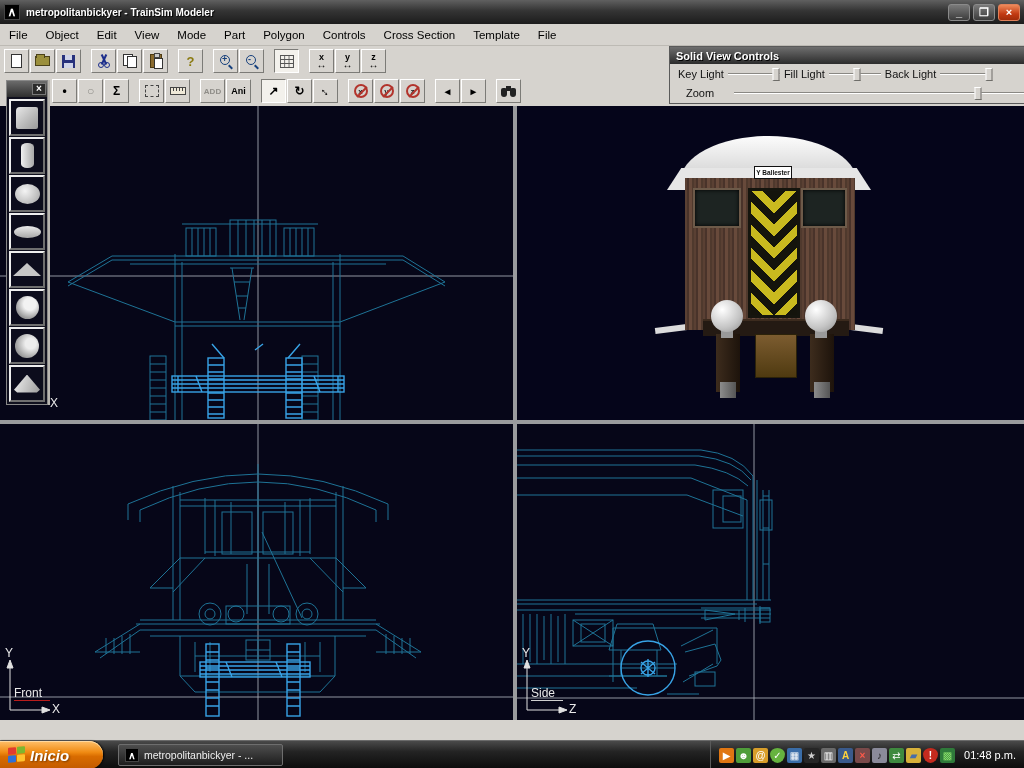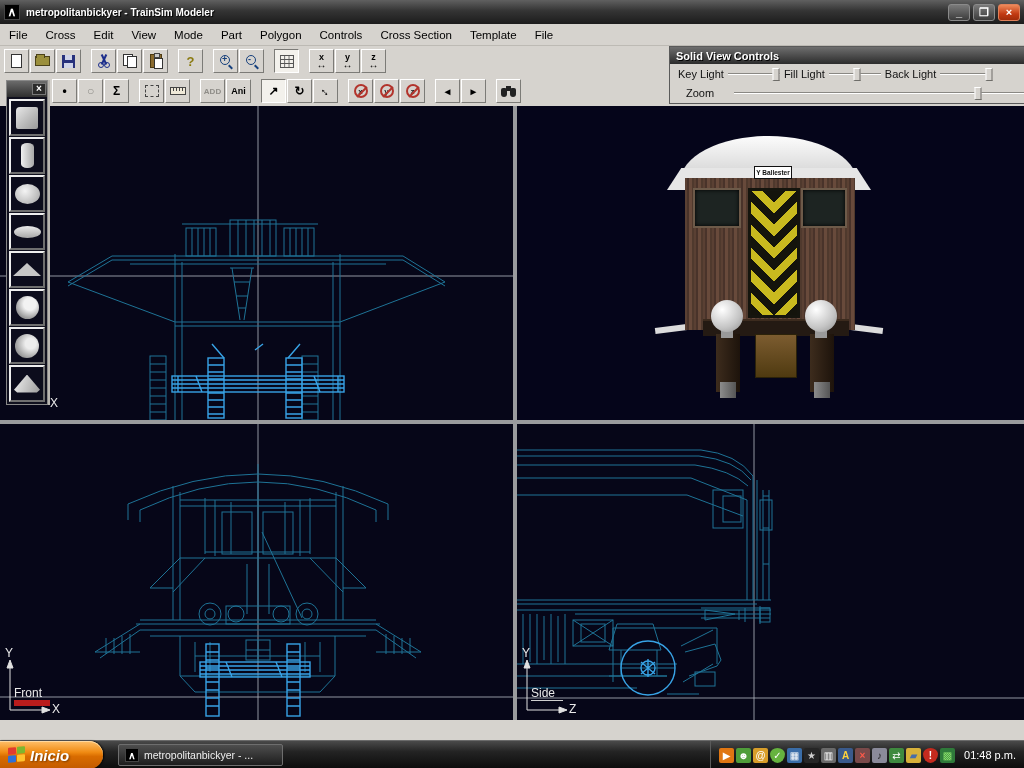--- a/index.html
+++ b/index.html
@@ -230,21 +230,21 @@
   <div class="titlebar">
     <div class="app-icon">∧</div>
     <div class="title-text">metropolitanbickyer - TrainSim Modeler</div>
     <div class="winbtn">_</div>
     <div class="winbtn">❐</div>
     <div class="winbtn close">×</div>
   </div>
 
   <div class="menubar">
     <span class="menu-item">File</span>
-    <span class="menu-item">Cross</span>
+    <span class="menu-item">Object</span>
     <span class="menu-item">Edit</span>
     <span class="menu-item">View</span>
     <span class="menu-item">Mode</span>
     <span class="menu-item">Part</span>
     <span class="menu-item">Polygon</span>
     <span class="menu-item">Controls</span>
     <span class="menu-item">Cross Section</span>
     <span class="menu-item">Template</span>
     <span class="menu-item">File</span>
   </div>
@@ -455,21 +455,21 @@
         <rect class="bright" x="206" y="220" width="13" height="72"></rect>
         <path class="bright" d="M206,228 H219 M206,236 H219 M206,244 H219 M206,258 H219 M206,266 H219 M206,274 H219 M206,282 H219"></path>
         <rect class="bright" x="287" y="220" width="13" height="72"></rect>
         <path class="bright" d="M287,228 H300 M287,236 H300 M287,244 H300 M287,258 H300 M287,266 H300 M287,274 H300 M287,282 H300"></path>
         <rect class="bright" x="200" y="238" width="110" height="15"></rect>
         <path class="bright" d="M200,242 H310 M200,246 H310 M200,250 H310 M226,238 L232,253 M276,238 L282,253"></path>
         <path class="gizmo" fill="none" d="M10,286 V240 M10,286 H46"></path>
         <path class="gizmo" d="M10,236 L7,244 L13,244 Z M50,286 L42,283 L42,289 Z"></path>
       </svg>
       <span class="vp-label" style="left:5px; top:222px;">Y</span>
-      <span class="vp-label" style="left:14px; top:262px; border-bottom:6px solid #b91c1c; padding-right:8px;">Front</span>
+      <span class="vp-label" style="left:14px; top:262px; border-bottom:1px solid #b91c1c; padding-right:8px;">Front</span>
       <span class="vp-label" style="left:52px; top:278px;">X</span>
     </div>
 
     <div class="viewport vp-br">
       <svg class="wire" width="507" height="296">
         <line class="xhair" x1="237" y1="0" x2="237" y2="296"></line>
         <line class="xhair" x1="0" y1="274" x2="507" y2="274"></line>
         <path class="teal" d="M0,26 H184 Q220,30 236,52 M0,32 H182 Q218,36 234,56 M0,41 H178 Q214,46 231,62 M0,54 H174 L230,76 M0,71 H170 L226,92"></path>
         <path class="teal" d="M236,52 V176 M240,56 V176 M230,76 V176"></path>
         <rect class="teal" x="196" y="66" width="30" height="38"></rect>

